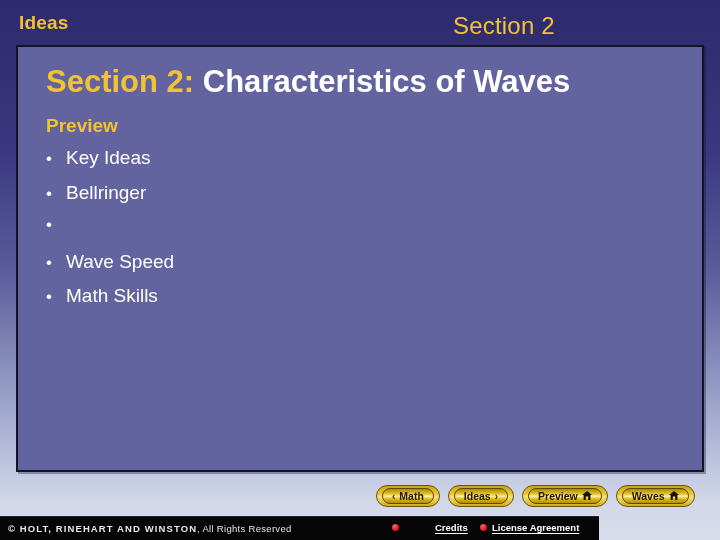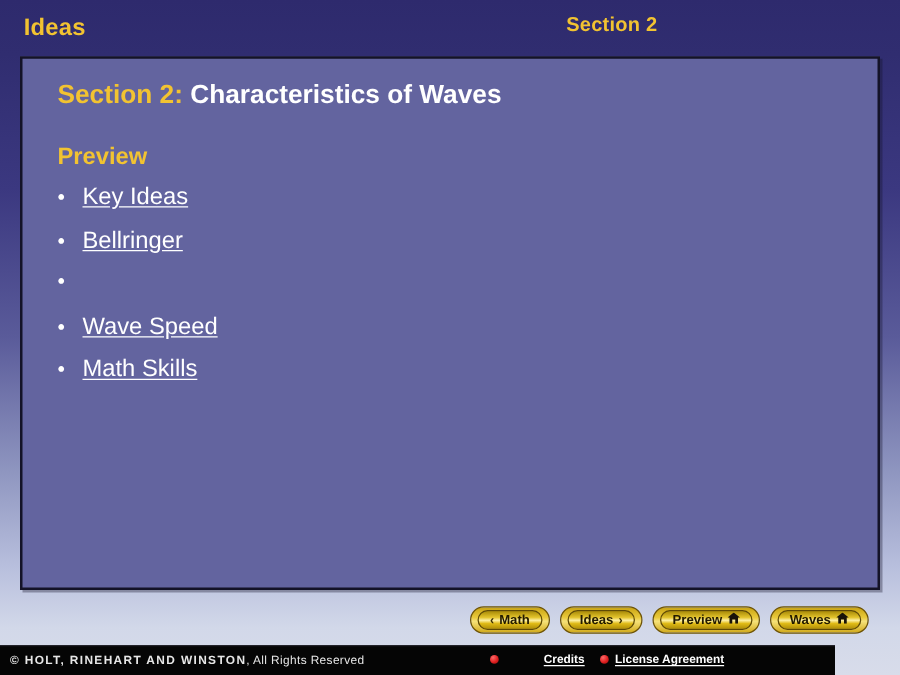--- a/index.html
+++ b/index.html
@@ -38,22 +38,22 @@
     top: 12px;
     font-size: 19px;
     font-weight: bold;
     color: #f2c331;
     letter-spacing: 0.2px;
   }
   .hdr-right {
     position: absolute;
     left: 453px;
     top: 12px;
-    font-size: 16px;
-    font-weight: bold;
+    font-size: 24px;
+    font-weight: normal;
     color: #f2c331;
     letter-spacing: 0.2px;
   }
 
   
   .panel {
     position: absolute;
     left: 16px;
     top: 45px;
     width: 688px;
@@ -61,21 +61,21 @@
     box-sizing: border-box;
     background: #63649f;
     border: 2px solid #141327;
     box-shadow: 2px 2px 0 rgba(20,18,40,0.35);
   }
 
   .slide-title {
     position: absolute;
     left: 28px;
     top: 17px;
-    font-size: 21px;
+    font-size: 31px;
     font-weight: bold;
     white-space: nowrap;
   }
   .slide-title .accent { color: #f2c331; }
   .slide-title .plain  { color: #ffffff; }
 
   .preview-head {
     position: absolute;
     left: 28px;
     top: 68px;
@@ -100,21 +100,20 @@
     color: #ffffff;
   }
   .links .bullet {
     width: 20px;
     flex: 0 0 20px;
     color: #ffffff;
     font-size: 17px;
     line-height: 1;
   }
   .links .ltext {
-    text-decoration: underline;
     text-underline-offset: 2px;
     color: #ffffff;
   }
 
   
   .navbar {
     position: absolute;
     left: 376px;
     top: 484px;
     height: 24px;
@@ -150,21 +149,21 @@
     white-space: nowrap;
   }
   .chev { font-size: 10px; font-weight: bold; color: #3a2d02; }
   .home-ico { display: inline-block; line-height: 1; }
 
   
   .footer {
     position: absolute;
     left: 0;
     top: 516px;
-    width: 668px;
+    width: 599px;
     height: 24px;
     background: #050505;
     border-top: 1px solid #23232a;
   }
   .copy {
     position: absolute;
     left: 8px;
     top: 6px;
     font-size: 9.5px;
     color: #e7e7e7;

